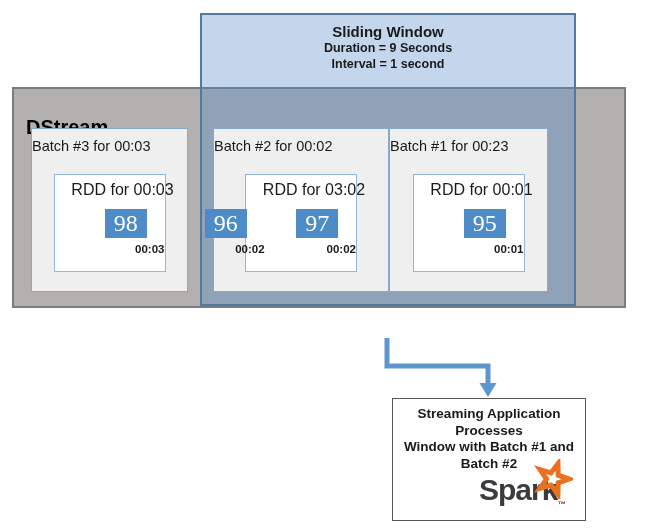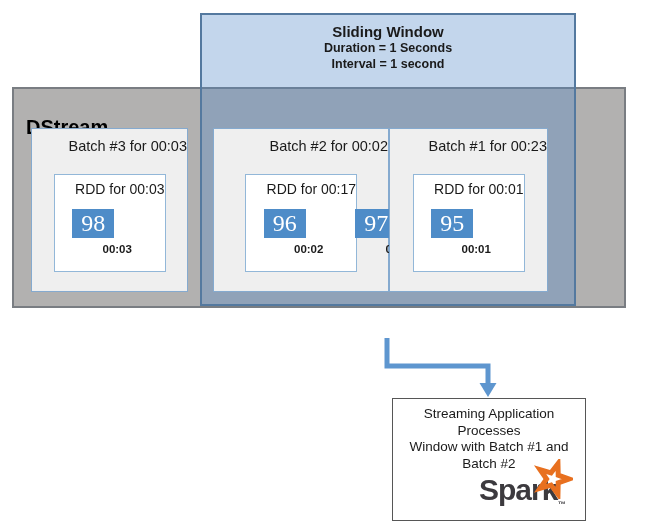--- a/index.html
+++ b/index.html
@@ -30,52 +30,52 @@
   
   .batch {
     position:absolute; top:128px; height:164px; z-index:3;
     background:#efefef; border:1.5px solid #85aacf;
   }
   .batch.b3 { left:31px;  width:157px; }
   .batch.b2 { left:213px; width:176px; }
   .batch.b1 { left:389px; width:159px; }
   .batch-title {
     position:absolute; top:9px; left:0; width:100%;
-    text-align:right; font-size:14.5px;
+    text-align:left; font-size:14.5px;
   }
   .rdd {
     position:absolute; top:45px; left:50%; transform:translateX(-50%);
     width:112px; height:98px; background:#ffffff; border:1px solid #92b7d8;
   }
   .rdd-title {
-    position:absolute; top:6px; left:0; width:100%;
-    text-align:right; font-size:14px;
+    position:absolute; top:6px; left:13px; width:100%;
+    text-align:center; font-size:16px;
   }
   .cells {
     position:absolute; top:34px; left:0; width:100%;
-    display:flex; justify-content:flex-start; gap:14px;
+    display:flex; justify-content:flex-end; gap:14px;
   }
   .cell-group { display:flex; flex-direction:column; align-items:center; }
   .cell {
     width:42px; height:29px; background:#4e8cc8; color:#ffffff;
     font-family:"Liberation Serif", serif; font-size:24px;
     display:flex; align-items:center; justify-content:center;
   }
   .cell-time { margin-top:5px; font-size:11.5px; font-weight:700;padding-left:48px; }
 
   
   .arrow-svg { position:absolute; left:375px; top:337px; z-index:4; }
 
   
   .output-box {
     position:absolute; left:392px; top:398px; width:194px; height:123px;
     background:#ffffff; border:1.5px solid #565656; z-index:4;
   }
   .out-lines { padding-top:7px; text-align:center; }
-  .out-line { font-size:13.5px; font-weight:400; line-height:16.5px; }
+  .out-line { font-size:13.5px; font-weight:700; line-height:16.5px; }
 
   .spark-text {
     position:absolute; left:86px; top:74px;
     font-size:30px; font-weight:700; letter-spacing:-1px; color:#3c3a3e;
     line-height:34px;
   }
   .spark-star { position:absolute; left:140px; top:60px; }
   .spark-tm {
     position:absolute; left:165px; top:101px;
     font-size:8px; font-weight:700; color:#3c3a3e;
@@ -85,41 +85,41 @@
 <body>
 
 <div class="canvas">
 
   <div class="dstream">
     <div class="dstream-label">DStream</div>
   </div>
 
   <div class="sliding-window">
     <div class="sw-title">Sliding Window</div>
-    <div class="sw-line">Duration = 1 Seconds</div>
+    <div class="sw-line">Duration = 9 Seconds</div>
     <div class="sw-line">Interval = 1 second</div>
   </div>
 
   <div class="batch b3">
     <div class="batch-title">Batch #3 for 00:03</div>
     <div class="rdd">
       <div class="rdd-title">RDD for 00:03</div>
       <div class="cells">
         <div class="cell-group">
           <div class="cell">98</div>
           <div class="cell-time">00:03</div>
         </div>
       </div>
     </div>
   </div>
 
   <div class="batch b2">
     <div class="batch-title">Batch #2 for 00:02</div>
     <div class="rdd">
-      <div class="rdd-title">RDD for 00:17</div>
+      <div class="rdd-title">RDD for 03:02</div>
       <div class="cells">
         <div class="cell-group">
           <div class="cell">96</div>
           <div class="cell-time">00:02</div>
         </div>
         <div class="cell-group">
           <div class="cell">97</div>
           <div class="cell-time">00:02</div>
         </div>
       </div>

